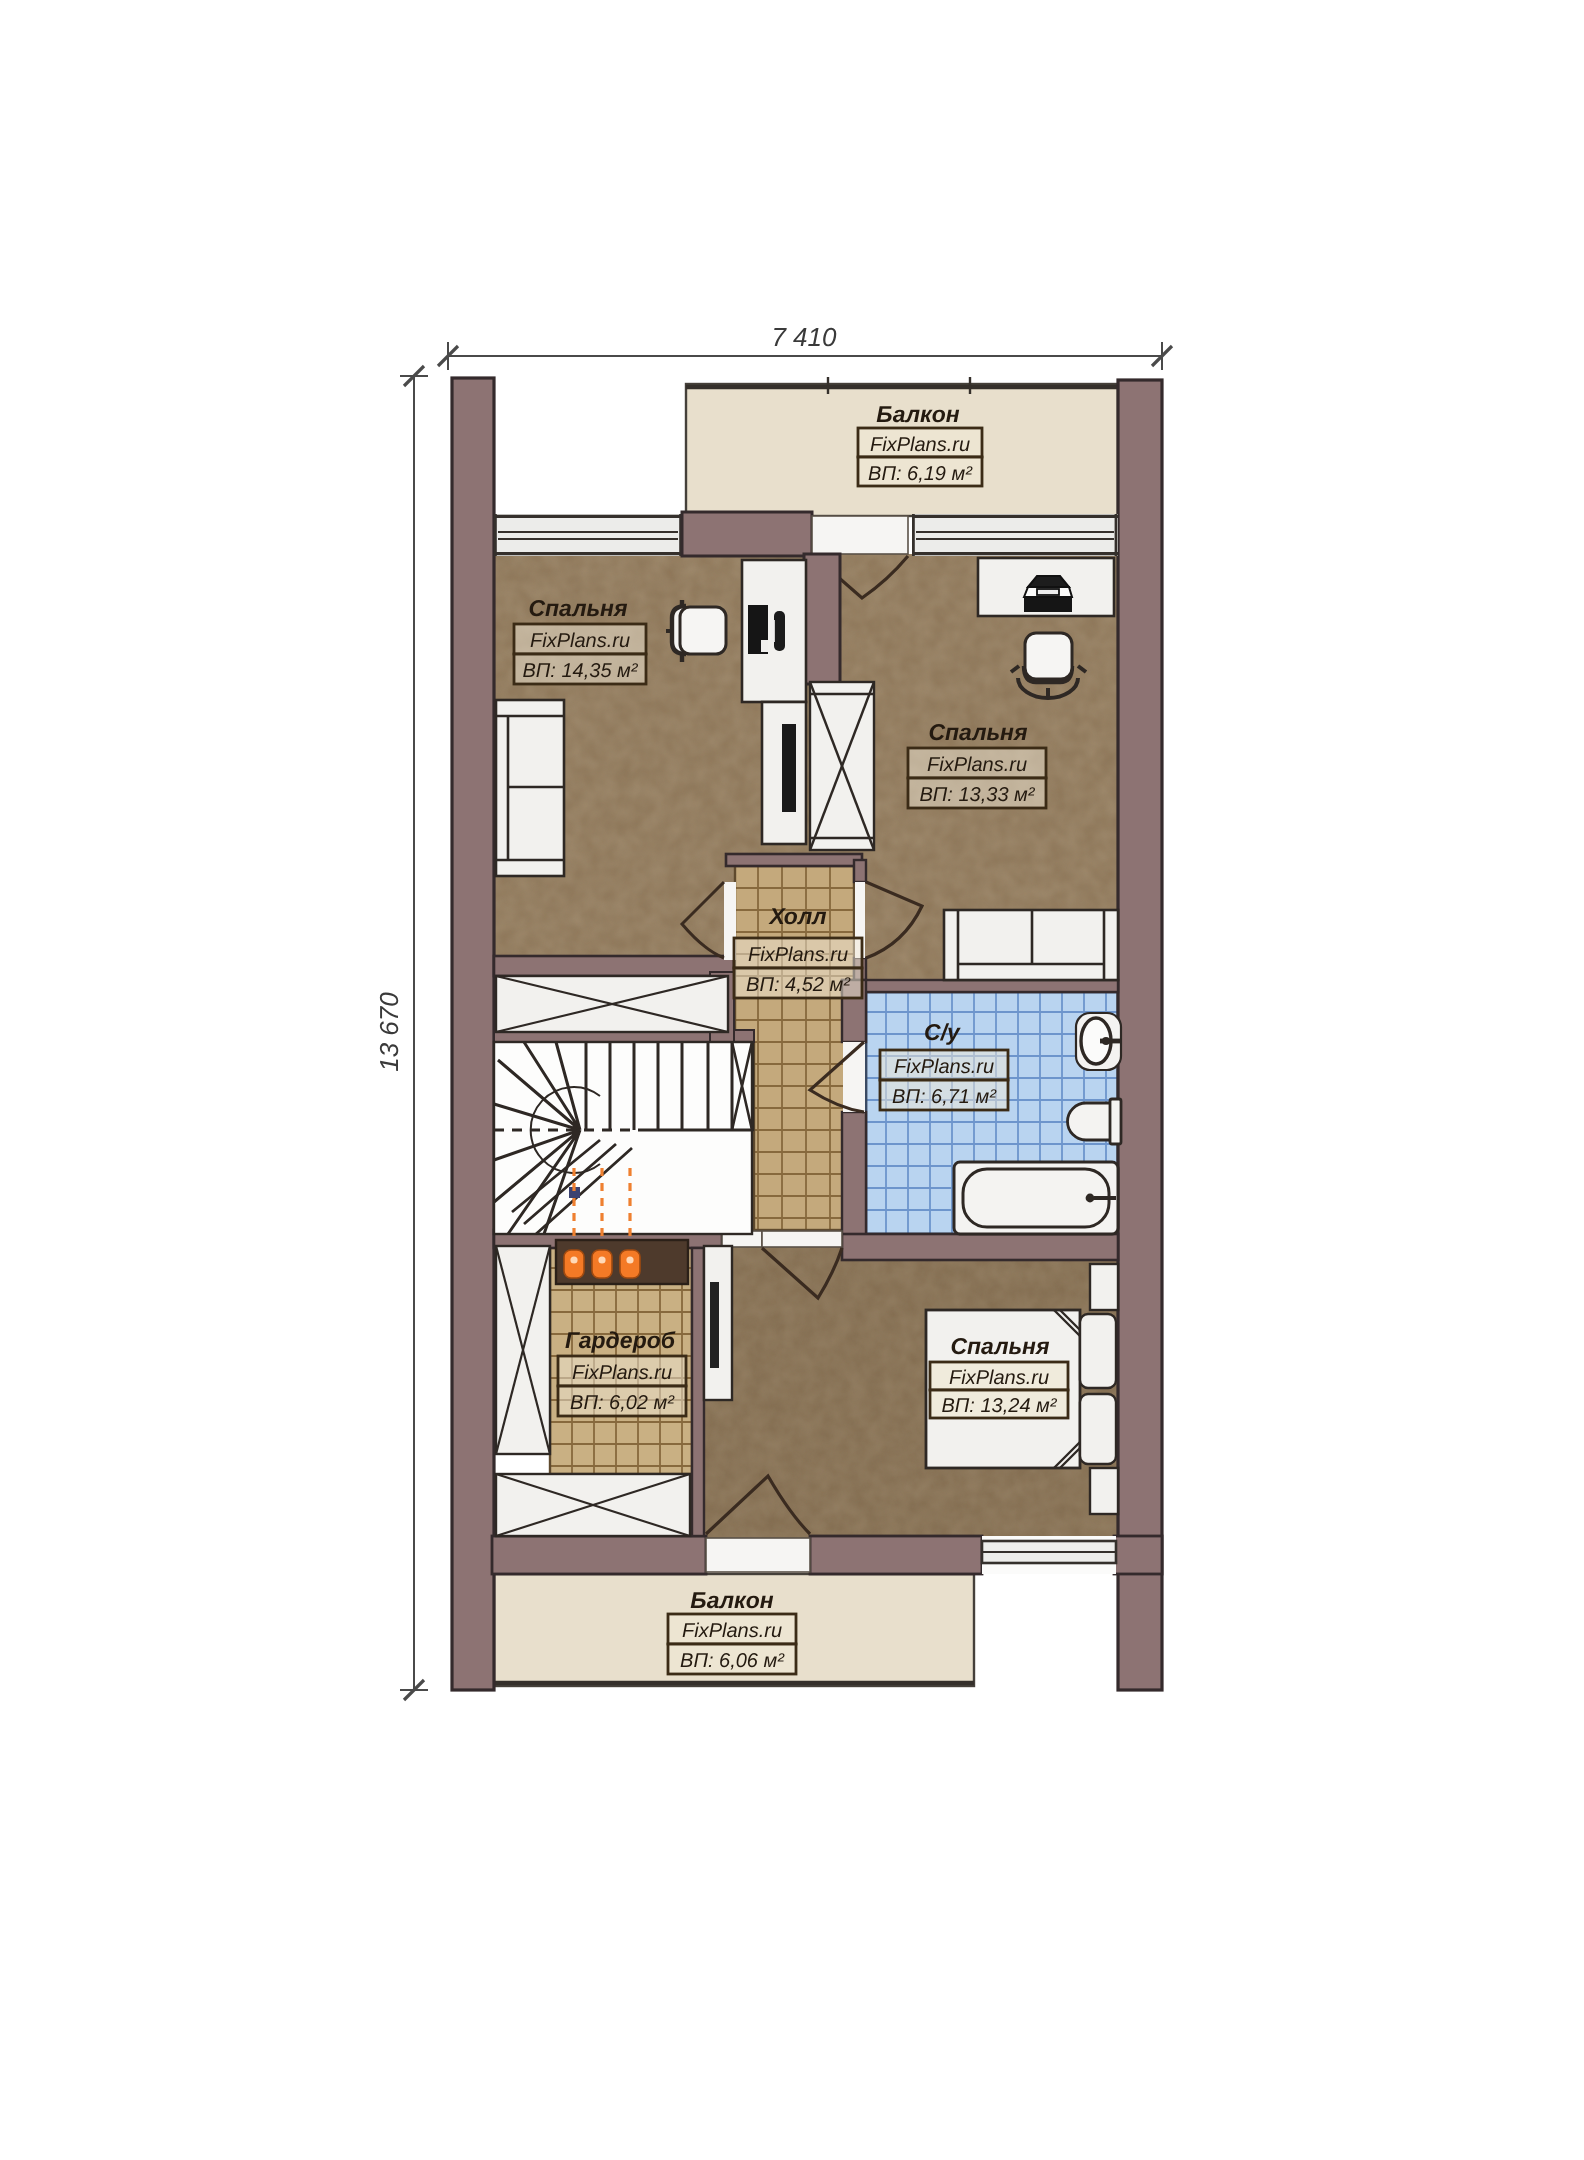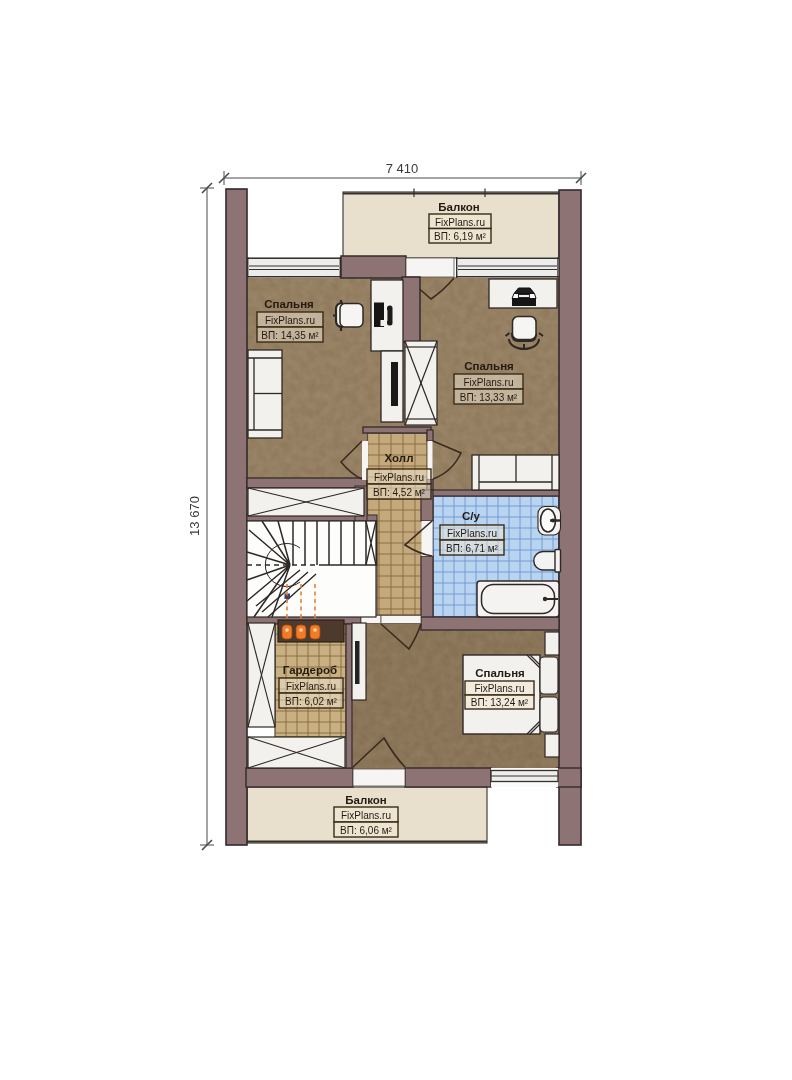--- a/index.html
+++ b/index.html
@@ -1,16 +1,16 @@
 <!DOCTYPE html>
 <html><head>
 <meta charset="utf-8">
 <style>
 html,body{margin:0;padding:0;background:#ffffff;}
-#page{position:relative;width:792px;height:1080px;background:#ffffff;overflow:hidden;font-family:"Liberation Sans",sans-serif;}
+#page{position:relative;width:792px;height:1080px;background:#ffffff;overflow:hidden;font-family:"Liberation Sans",sans-serif;font-style:italic;}
 svg{position:absolute;left:0;top:0;}
 text{font-family:"Liberation Sans",sans-serif;fill:#241a10;}
 .rn{font-weight:bold;font-size:11.5px;}
 .lb{font-size:10px;}
 .dim{font-size:13px;fill:#3a3a3a;}
 </style>
 </head>
 <body>
 <div id="page">
 <svg width="792" height="1080" viewBox="0 0 792 1080">

